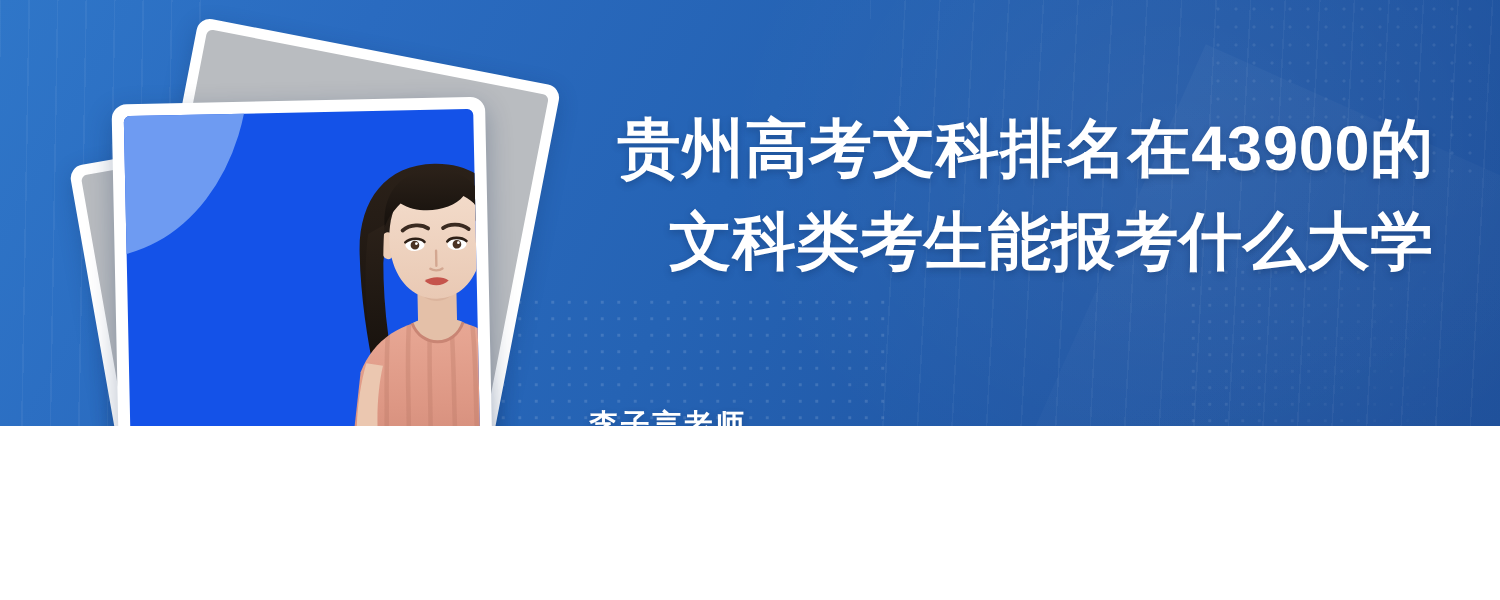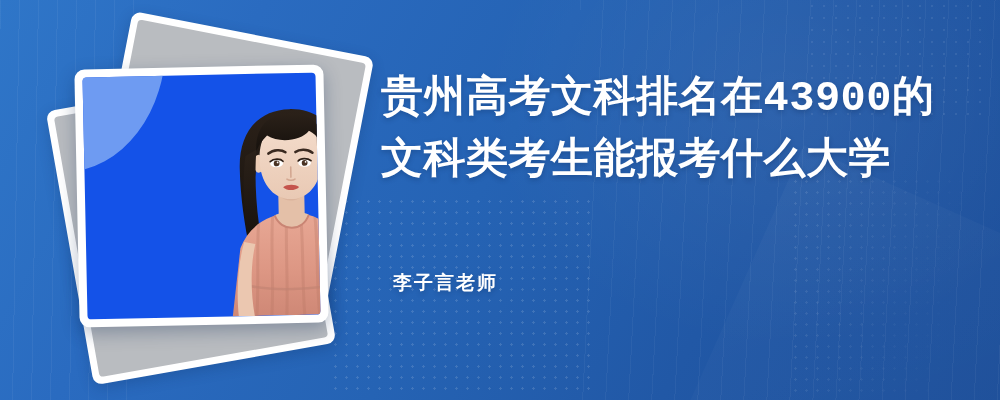--- a/index.html
+++ b/index.html
@@ -6,24 +6,25 @@
   html, body {
     margin: 0;
     padding: 0;
     background: #ffffff;
   }
   * { box-sizing: border-box; }
 
   .banner {
     position: relative;
     width: 1000px;
-    height: 400px;
+    height: 284px;
     overflow: hidden;
-    font-family: Liberation Mono, monospace;
+    font-family: Liberation Sans, sans-serif;
     background: linear-gradient(118deg, #2f76c8 0%, #2a6bc0 22%, #2563b4 48%, #2158a6 72%, #1d4f9a 100%);
+    text-align: right;
   }
 
   
   .bg-diagonals {
     position: absolute;
     left: -40px; top: -60px;
     width: 420px; height: 520px;
     background:
       linear-gradient(105deg, rgba(255,255,255,0.055) 0 1.5px, transparent 1.5px 26px),
       linear-gradient(105deg, rgba(255,255,255,0.035) 0 1px, transparent 1px 54px);

